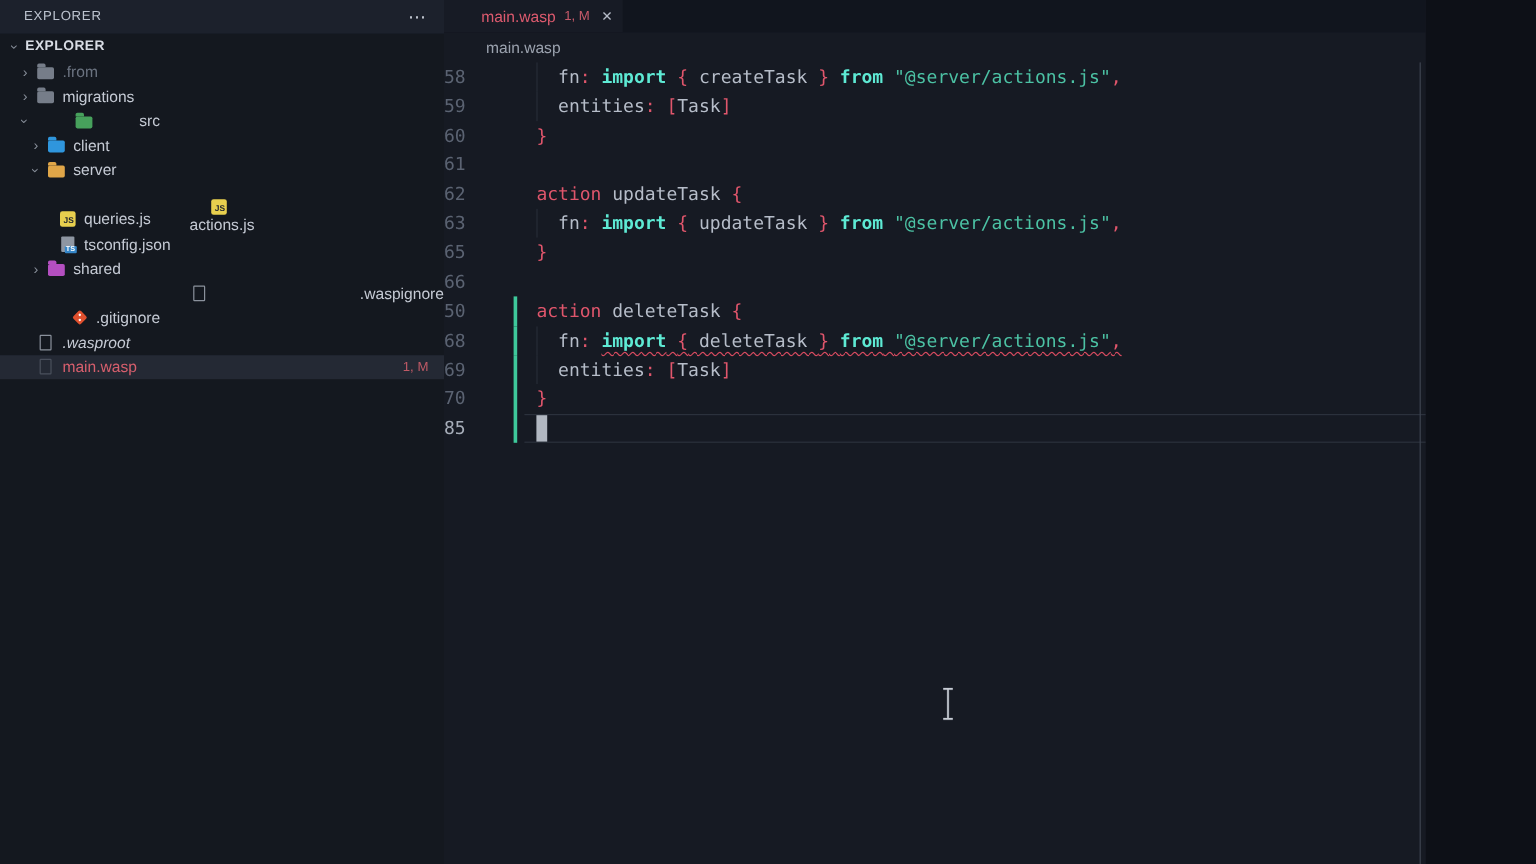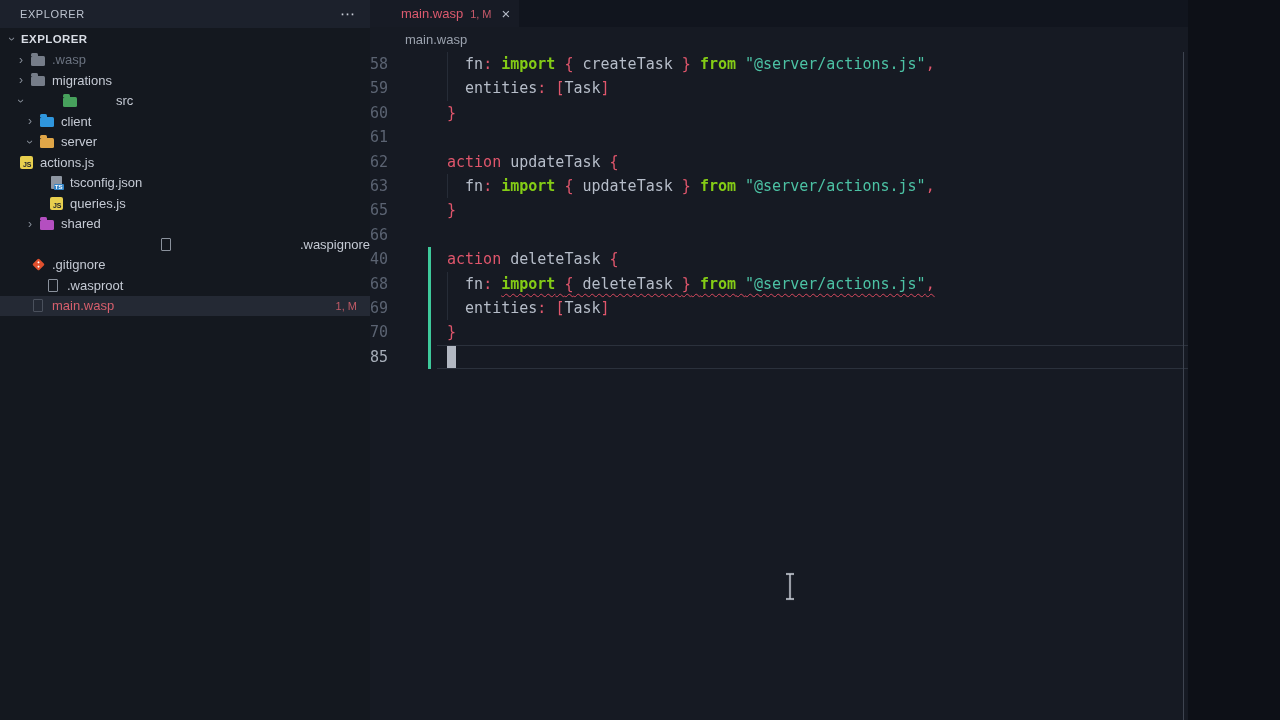--- a/index.html
+++ b/index.html
@@ -60,21 +60,21 @@
   .codeline{height:24.4px;line-height:24.4px;position:relative;white-space:pre;}
   .lnum{display:inline-block;width:53px;text-align:left;color:#5b6372;vertical-align:top;}
   .lnum.cur{color:#a6adb8;}
   .ltext{padding-left:24px;white-space:pre;position:relative;z-index:2;}
   .gitbar{position:absolute;left:58px;top:0;bottom:0;width:3px;background:#3ec99b;z-index:3;}
   .guide{position:absolute;left:77px;top:0;bottom:0;width:1px;background:#262c37;z-index:1;}
   .codeline.current::before,.codeline.current::after{content:'';position:absolute;left:67px;right:-370px;
         height:1px;background:#2b313c;z-index:0;}
   .codeline.current::before{top:0;} .codeline.current::after{bottom:0;}
   .cursorblock{position:absolute;left:77px;top:1px;width:9px;height:22px;background:#b2b8c2;z-index:4;}
-  .tk-p{color:#b6bdc9;} .tk-r{color:#e0566c;} .tk-g{color:#84cc16;font-weight:bold;text-align:center;} .tk-s{color:#4cc2a4;}
+  .tk-p{color:#b6bdc9;} .tk-r{color:#e0566c;} .tk-g{color:#5eead4;font-weight:bold;text-align:center;} .tk-s{color:#4cc2a4;}
   .err{text-decoration:underline;text-decoration-style:wavy;text-decoration-color:#d84a5f;
        text-decoration-thickness:1px;text-underline-offset:3.5px;}
   .ruler{position:absolute;left:813px;top:52px;bottom:0;width:1px;background:#3e4450;}
 
   .ibeam{position:absolute;left:784px;top:572px;z-index:9;}
 </style>
 </head>
 <body>
 
 <div class="app">
@@ -87,21 +87,21 @@
     <div class="tree">
         <div class="row root" style="padding-left: 3px;">
           <span class="chev exp">›</span>
           <span class="lbl">EXPLORER</span>
         </div>
         <div class="row dimmed" style="padding-left: 12px;">
           <span class="chev">›</span>
           <span class="ticon">
             <span class="i-folder c-gray"></span>
           </span>
-          <span class="lbl">.wasp</span>
+          <span class="lbl">.from</span>
         </div>
         <div class="row" style="padding-left: 12px;">
           <span class="chev">›</span>
           <span class="ticon">
             <span class="i-folder c-gray"></span>
           </span>
           <span class="lbl">migrations</span>
         </div>
         <div class="row" style="padding-left: 12px; gap: 32px;">
           <span class="chev exp">›</span>
@@ -117,63 +117,63 @@
           </span>
           <span class="lbl">client</span>
         </div>
         <div class="row" style="padding-left: 21px;">
           <span class="chev exp">›</span>
           <span class="ticon">
             <span class="i-folder c-orange"></span>
           </span>
           <span class="lbl">server</span>
         </div>
-        <div class="row" style="">
+        <div class="row" style=" flex-direction: column;">
           <span class="chev none">›</span>
           <span class="ticon">
             <span class="i-js">JS</span>
           </span>
           <span class="lbl">actions.js</span>
         </div>
         <div class="row" style="padding-left: 30px;">
           <span class="chev none">›</span>
           <span class="ticon">
+            <span class="i-js">JS</span>
+          </span>
+          <span class="lbl">queries.js</span>
+        </div>
+        <div class="row" style="padding-left: 30px;">
+          <span class="chev none">›</span>
+          <span class="ticon">
             <span class="i-ts"></span>
           </span>
           <span class="lbl">tsconfig.json</span>
         </div>
-        <div class="row" style="padding-left: 30px;">
-          <span class="chev none">›</span>
-          <span class="ticon">
-            <span class="i-js">JS</span>
-          </span>
-          <span class="lbl">queries.js</span>
-        </div>
         <div class="row" style="padding-left: 21px;">
           <span class="chev">›</span>
           <span class="ticon">
             <span class="i-folder c-magenta"></span>
           </span>
           <span class="lbl">shared</span>
         </div>
         <div class="row" style="padding-left: 21px; justify-content: space-between;">
           <span class="chev none">›</span>
           <span class="ticon">
             <span class="i-file"></span>
           </span>
           <span class="lbl">.waspignore</span>
         </div>
-        <div class="row" style="padding-left: 12px;">
+        <div class="row" style="padding-left: 24px; margin-left: 16px;">
           <span class="chev none">›</span>
           <span class="ticon">
             <span class="i-git"></span>
           </span>
           <span class="lbl">.gitignore</span>
         </div>
-        <div class="row" style="padding-left: 27px;">
+        <div class="row" style="padding-left: 12px; font-style: italic;">
           <span class="chev none">›</span>
           <span class="ticon">
             <span class="i-file"></span>
           </span>
           <span class="lbl">.wasproot</span>
         </div>
         <div class="row selected" style="padding-left: 12px;">
           <span class="chev none">›</span>
           <span class="ticon">
             <span class="i-file dark"></span>
@@ -197,21 +197,21 @@
     </div>
     <div class="code">
         <div class="codeline"><div class="guide"></div><span class="lnum">58</span><span class="ltext"><span class="tk-p">  fn</span><span class="tk-r">:</span><span class="tk-p"> </span><span class="tk-g">import</span><span class="tk-p"> </span><span class="tk-r">{</span><span class="tk-p"> createTask </span><span class="tk-r">}</span><span class="tk-p"> </span><span class="tk-g">from</span><span class="tk-p"> </span><span class="tk-s">"@server/actions.js"</span><span class="tk-r">,</span></span></div>
         <div class="codeline"><div class="guide"></div><span class="lnum">59</span><span class="ltext"><span class="tk-p">  entities</span><span class="tk-r">:</span><span class="tk-p"> </span><span class="tk-r">[</span><span class="tk-p">Task</span><span class="tk-r">]</span></span></div>
         <div class="codeline"><span class="lnum">60</span><span class="ltext"><span class="tk-r">}</span></span></div>
         <div class="codeline"><span class="lnum">61</span><span class="ltext"></span></div>
         <div class="codeline"><span class="lnum">62</span><span class="ltext"><span class="tk-r">action</span><span class="tk-p"> updateTask </span><span class="tk-r">{</span></span></div>
         <div class="codeline"><div class="guide"></div><span class="lnum">63</span><span class="ltext"><span class="tk-p">  fn</span><span class="tk-r">:</span><span class="tk-p"> </span><span class="tk-g">import</span><span class="tk-p"> </span><span class="tk-r">{</span><span class="tk-p"> updateTask </span><span class="tk-r">}</span><span class="tk-p"> </span><span class="tk-g">from</span><span class="tk-p"> </span><span class="tk-s">"@server/actions.js"</span><span class="tk-r">,</span></span></div>
         <div class="codeline"><span class="lnum">65</span><span class="ltext"><span class="tk-r">}</span></span></div>
         <div class="codeline"><span class="lnum">66</span><span class="ltext"></span></div>
-        <div class="codeline"><div class="gitbar"></div><span class="lnum">40</span><span class="ltext"><span class="tk-r">action</span><span class="tk-p"> deleteTask </span><span class="tk-r">{</span></span></div>
+        <div class="codeline"><div class="gitbar"></div><span class="lnum">50</span><span class="ltext"><span class="tk-r">action</span><span class="tk-p"> deleteTask </span><span class="tk-r">{</span></span></div>
         <div class="codeline"><div class="guide"></div><div class="gitbar"></div><span class="lnum">68</span><span class="ltext"><span class="tk-p">  fn</span><span class="tk-r">:</span><span class="tk-p"> </span><span class="tk-g err">import</span><span class="tk-p err"> </span><span class="tk-r err">{</span><span class="tk-p err"> deleteTask </span><span class="tk-r err">}</span><span class="tk-p err"> </span><span class="tk-g err">from</span><span class="tk-p err"> </span><span class="tk-s err">"@server/actions.js"</span><span class="tk-r err">,</span></span></div>
         <div class="codeline"><div class="guide"></div><div class="gitbar"></div><span class="lnum">69</span><span class="ltext"><span class="tk-p">  entities</span><span class="tk-r">:</span><span class="tk-p"> </span><span class="tk-r">[</span><span class="tk-p">Task</span><span class="tk-r">]</span></span></div>
         <div class="codeline"><div class="gitbar"></div><span class="lnum">70</span><span class="ltext"><span class="tk-r">}</span></span></div>
         <div class="codeline current"><div class="gitbar"></div><span class="lnum cur">85</span><span class="ltext"></span><div class="cursorblock"></div></div>
       </div>
     <div class="ruler"></div>
   </div>
 
   <svg class="ibeam" width="12" height="30" viewBox="0 0 12 30">
     <g stroke="#2a2e38" stroke-width="3" fill="none">

